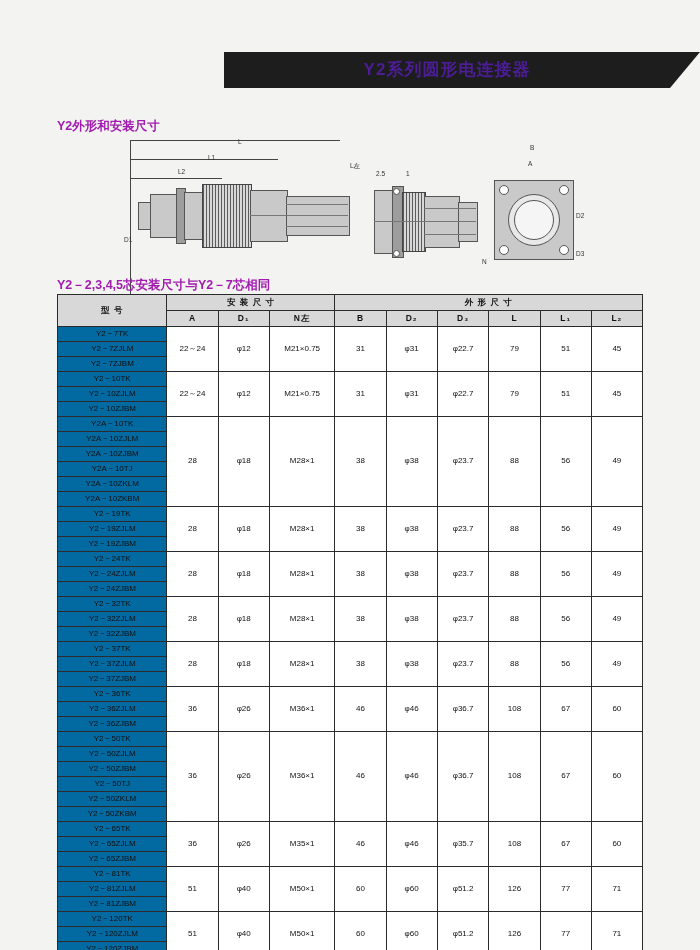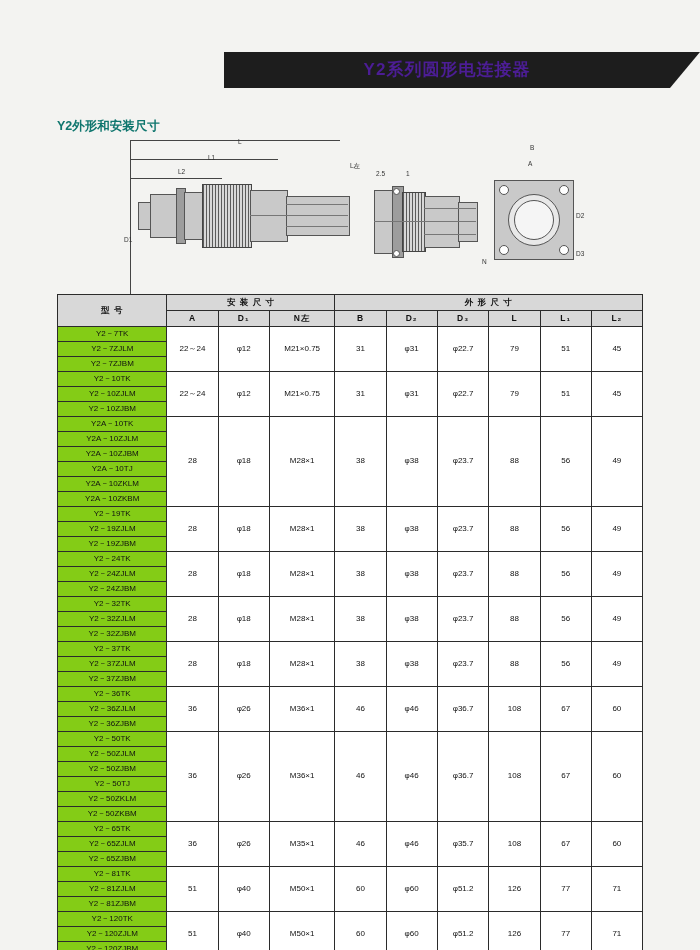--- a/index.html
+++ b/index.html
@@ -29,21 +29,21 @@
     border-bottom:36px solid #f3f3f1;
   }
   .banner .title{
     position:absolute;left:0;top:0;width:446px;height:36px;
     line-height:36px;text-align:center;
     color:#4c1d95;font-size:17px;font-weight:bold;
     letter-spacing:1px;
   }
   
   .caption{
-    position:absolute;font-size:12.5px;font-weight:bold;color:#0f766e;text-align:right;
+    position:absolute;font-size:12.5px;font-weight:bold;color:#a21caf;text-align:right;
   }
   #cap1{left:57px;top:118px;}
   #cap2{left:57px;top:277px;}
 
   
   .drawbox{
     position:absolute;left:130px;top:140px;width:440px;height:130px;
   }
   .dlabel{
     position:absolute;font-size:6.5px;color:#333;font-family:"Liberation Sans",sans-serif;
@@ -77,21 +77,21 @@
   }
   table.spec thead th{
     background:#d8d8d8;
     font-weight:bold;
     font-size:8.5px;
     height:15px;
     letter-spacing:1px;
   }
   td.model{
     width:112px;
-    background:#84cc16;
+    background:#0369a1;
     letter-spacing:0px;
     font-size:8px;
   }
   td.val{width:52px;}
   td.valn{width:66px;}
   .hdrmodel{width:112px;}
   
 </style>
 </head>
 <body>
@@ -178,20 +178,21 @@
     <div class="circ" style="position:absolute;left:369px;top:45px;width:8px;height:8px;background:#fff;"></div>
     <div class="circ" style="position:absolute;left:429px;top:45px;width:8px;height:8px;background:#fff;"></div>
     <div class="circ" style="position:absolute;left:369px;top:105px;width:8px;height:8px;background:#fff;"></div>
     <div class="circ" style="position:absolute;left:429px;top:105px;width:8px;height:8px;background:#fff;"></div>
 
     <div class="dlabel" style="left:446px;top:72px;">D2</div>
     <div class="dlabel" style="left:446px;top:110px;">D3</div>
     <div class="dlabel" style="left:352px;top:118px;">N</div>
   </div>
 
+  <div class="caption" id="cap2">Y2－2,3,4,5芯安装尺寸与Y2－7芯相同</div>
 
   <table class="spec">
     <thead>
       <tr>
         <th class="hdrmodel" rowspan="2">型    号</th>
         <th colspan="3">安  装  尺  寸</th>
         <th colspan="6">外  形  尺  寸</th>
       </tr>
       <tr>
         <th>A</th>

